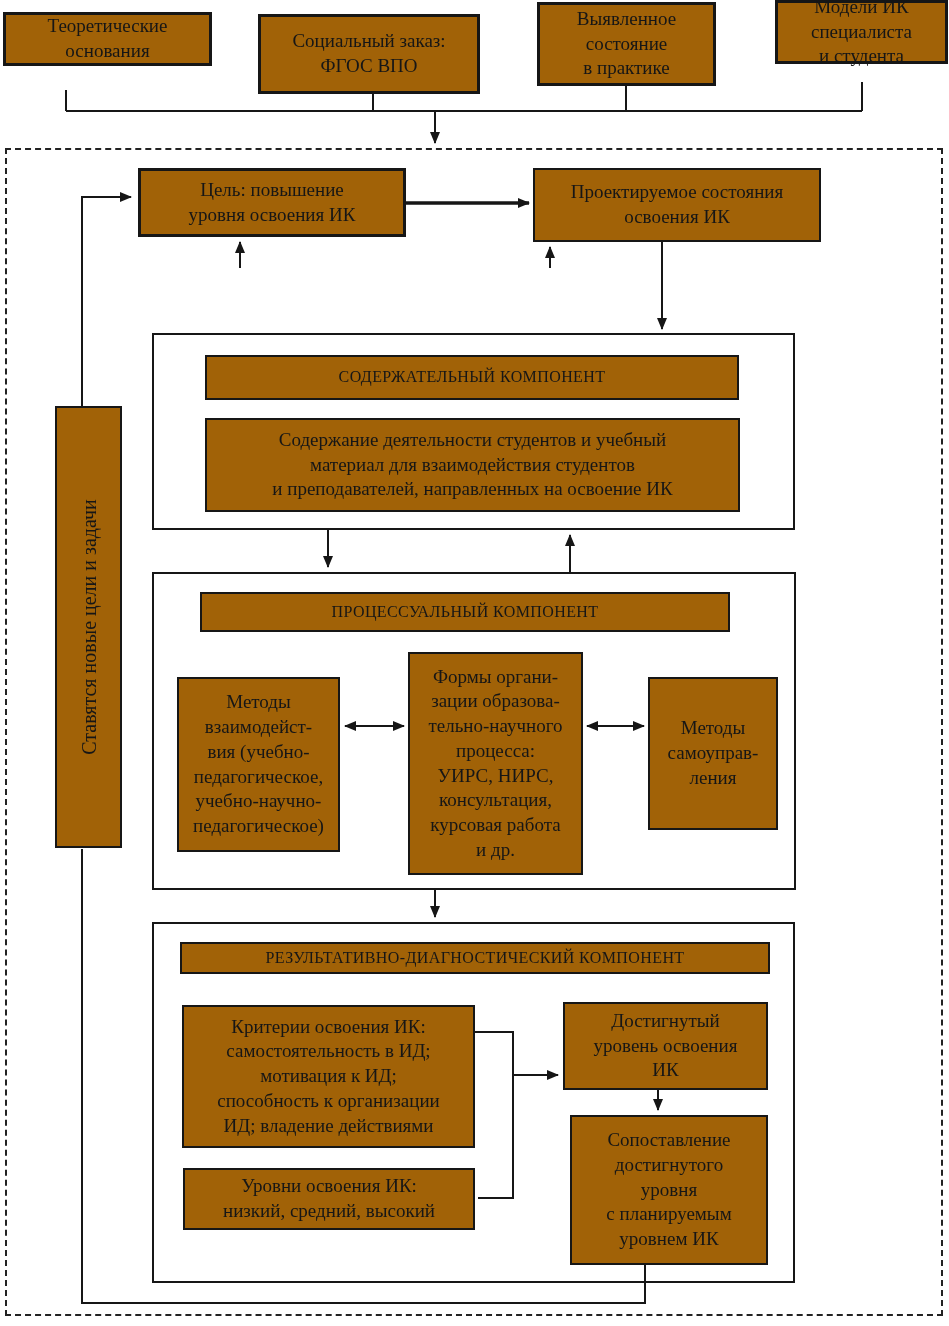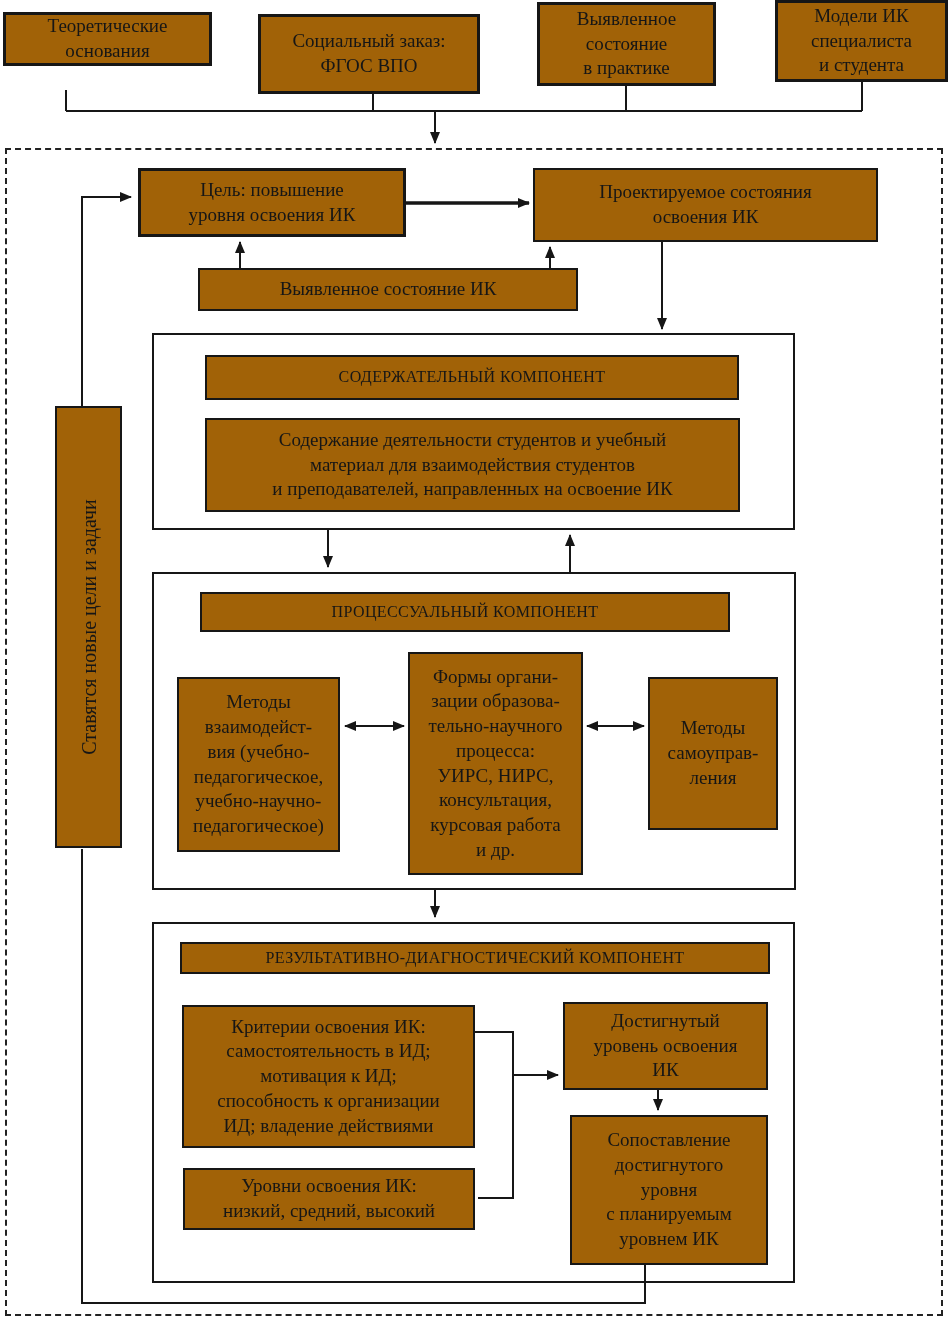--- a/index.html
+++ b/index.html
@@ -35,31 +35,30 @@
 
 <div class="page">
 
   <div class="box b-thick" style="left:3px;top:12px;width:209px;height:54px">Теоретические
 основания</div>
   <div class="box b-thick" style="left:258px;top:14px;width:222px;height:80px">Социальный заказ:
 ФГОС ВПО</div>
   <div class="box b-thick" style="left:537px;top:2px;width:179px;height:84px">Выявленное
 состояние
 в практике</div>
-  <div class="box b-thick" style="left:775px;top:0px;width:173px;height:82px">Модели ИК
+  <div class="box b-thick" style="left:775px;top:0px;width:173px;height:64px">Модели ИК
 специалиста
 и студента</div>
 
   <div class="dashed" style="left:5px;top:148px;width:938px;height:1168px"></div>
 
   <div class="box b-thick" style="left:138px;top:168px;width:268px;height:69px">Цель: повышение
 уровня освоения ИК</div>
-  <div class="box" style="left:533px;top:168px;width:345px;height:74px">Проектируемое состояния
+  <div class="box" style="left:533px;top:168px;width:288px;height:74px">Проектируемое состояния
 освоения ИК</div>
-  <div class="box" style="left:198px;top:268px;width:380px;height:43px">Выявленное состояние ИК</div>
 
   <div class="box vbox" style="left:55px;top:406px;width:67px;height:442px">
     <span class="vtext">Ставятся новые цели и задачи</span>
   </div>
 
   <div class="section" style="left:152px;top:333px;width:643px;height:197px"></div>
   <div class="box title-box" style="left:205px;top:355px;width:534px;height:45px">СОДЕРЖАТЕЛЬНЫЙ КОМПОНЕНТ</div>
   <div class="box" style="left:205px;top:418px;width:535px;height:94px">Содержание деятельности студентов и учебный
 материал для взаимодействия студентов
 и преподавателей, направленных на освоение ИК</div>

